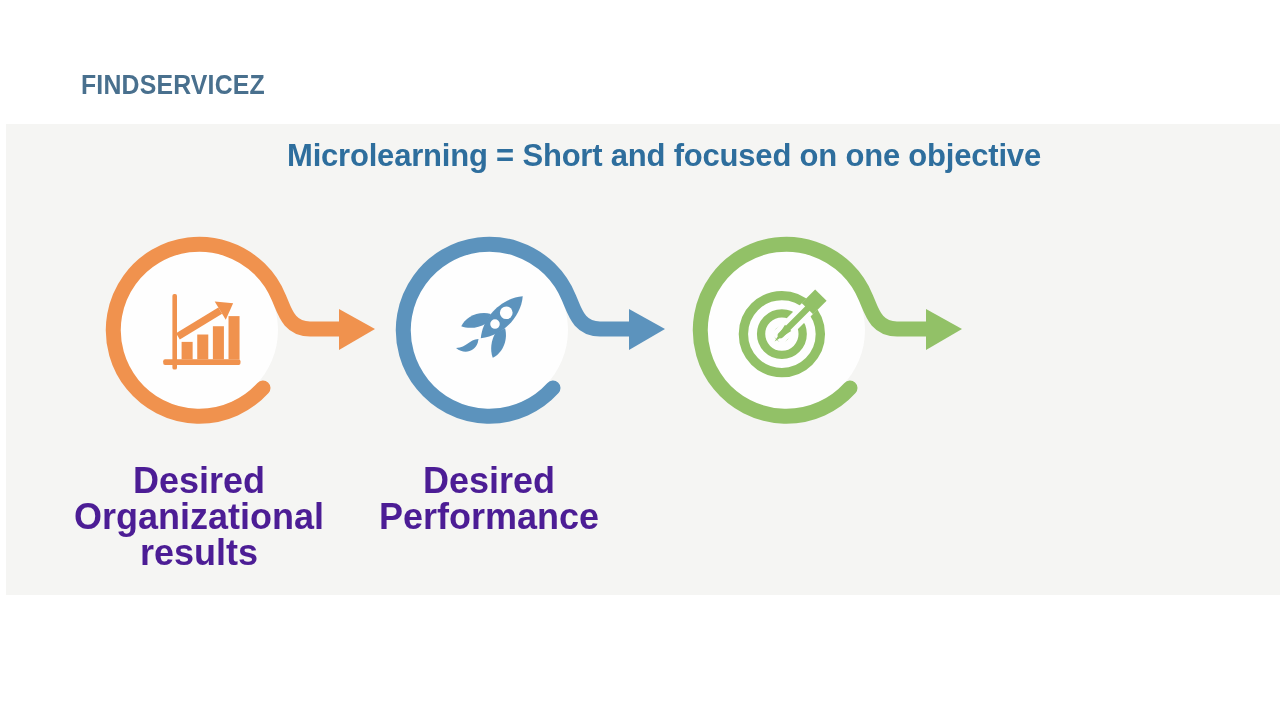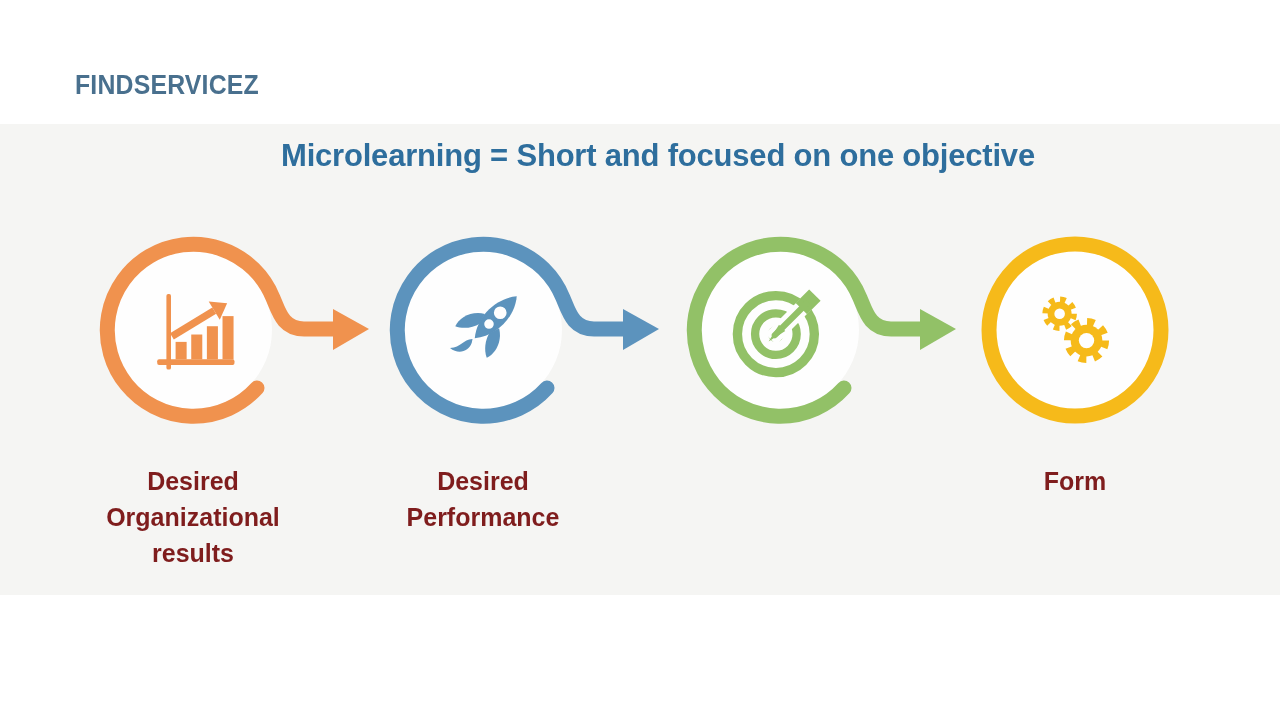--- a/index.html
+++ b/index.html
@@ -3,21 +3,21 @@
 <meta charset="utf-8">
 <style>
   html, body { margin: 0; padding: 0; }
   body {
     width: 1280px; height: 720px;
     background: #FFFFFF;
     font-family: "Liberation Sans", sans-serif;
     position: relative;
     overflow: hidden;
   }
-  .canvas { position: absolute; left: 0; top: 0; width: 1080px; height: 720px; }
+  .canvas { position: absolute; left: 6px; top: 0; width: 1080px; height: 720px; }
 
   .logo {
     position: absolute; left: 75px; top: 70px;
     font-size: 27px; font-weight: 700; letter-spacing: 0.2px;
     color: #49708E;
     transform: scaleX(0.92); transform-origin: left center;
   }
 
   .band {
     position: absolute; left: 0; top: 124px;
@@ -32,22 +32,22 @@
     color: #2E6E9D;
     letter-spacing: -0.2px;
   }
 
   .step { position: absolute; top: 111px; width: 290px; height: 190px; }
   .step .ring { position: absolute; left: 0; top: 0; }
   .step .icon { position: absolute; }
   .step .label {
     position: absolute; left: -55px; top: 228px; width: 300px;
     text-align: center;
-    font-size: 25px; line-height: 36px; font-weight: 600;
-    color: #7f1d1d;
+    font-size: 36px; line-height: 36px; font-weight: 600;
+    color: #4c1d95;
     white-space: pre-line;
   }
 </style>
 </head>
 <body>
 
 <div class="canvas">
 
   <div class="logo">FINDSERVICEZ</div>
 
@@ -114,34 +114,15 @@
         <circle cx="47" cy="53" r="7.5" fill="#92C167"></circle>
         <path d="M42 58 L82 18" stroke="#FEFEFE" stroke-width="15" fill="none"></path>
         <g fill="#92C167">
           <polygon points="40,60 50,44 56,50"></polygon>
           <polygon points="66,23 79,10 90,21 77,34"></polygon>
         </g>
         <path d="M46 54 L76 24" stroke-width="6" stroke-linecap="round" fill="none" stroke="#92C167"></path>
       </svg>
     </div>
 
-    <div class="step" style="left:980px">
-      <svg class="ring" width="190" height="190" viewBox="0 0 190 190">
-        <circle cx="95" cy="95" r="79" fill="#FEFEFE"></circle>
-        <circle cx="95" cy="95" r="86" fill="none" stroke-width="15" stroke="#F6BA1A"></circle>
-      </svg>
-      <svg class="icon" style="left:47px;top:47px" width="96" height="96" viewBox="0 0 100 100">
-        <g fill="#F6BA1A">
-          <circle cx="34" cy="33" r="12.5"></circle>
-          <circle cx="62" cy="61" r="16.5"></circle>
-        </g>
-        <g fill="none" stroke="#F6BA1A">
-          <circle cx="34" cy="33" r="14" stroke-width="8" stroke-dasharray="5.5 5.5"></circle>
-          <circle cx="62" cy="61" r="19" stroke-width="9" stroke-dasharray="7.46 7.46"></circle>
-        </g>
-        <circle cx="34" cy="33" r="5.5" fill="#FEFEFE"></circle>
-        <circle cx="62" cy="61" r="8" fill="#FEFEFE"></circle>
-      </svg>
-      <div class="label">Form</div>
-    </div>
 
   </div>
 </div>
 
 </body></html>

